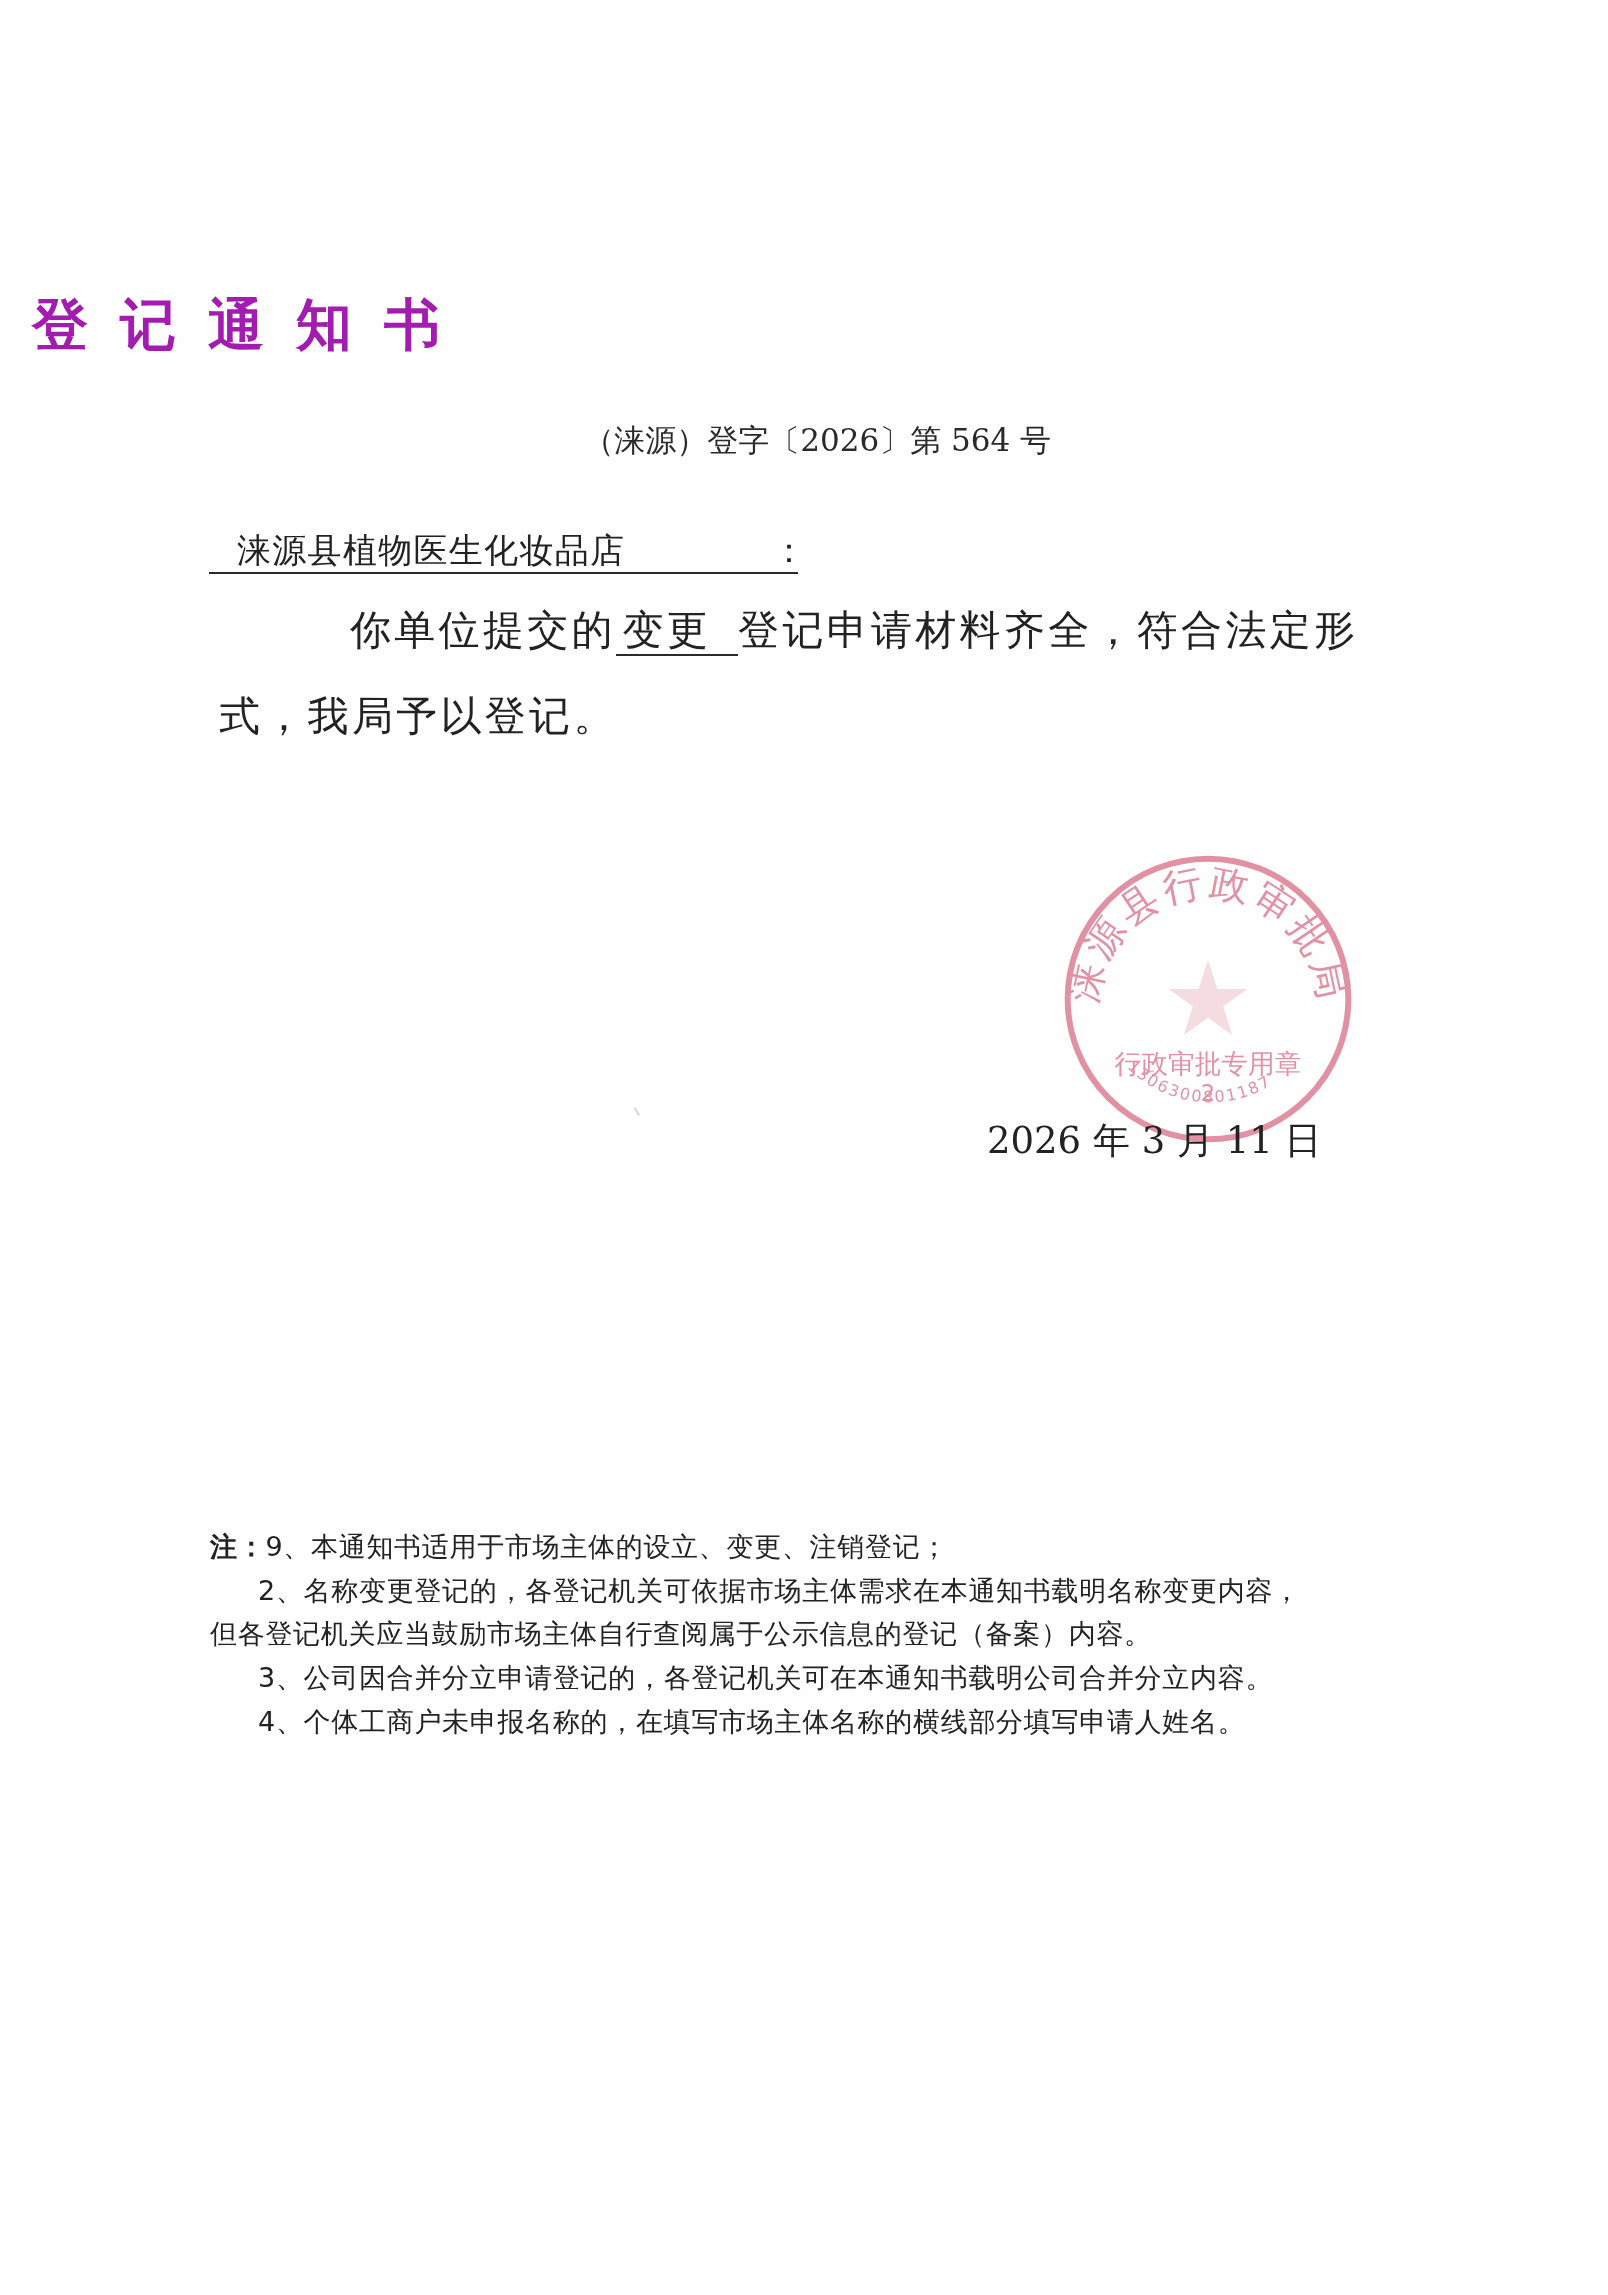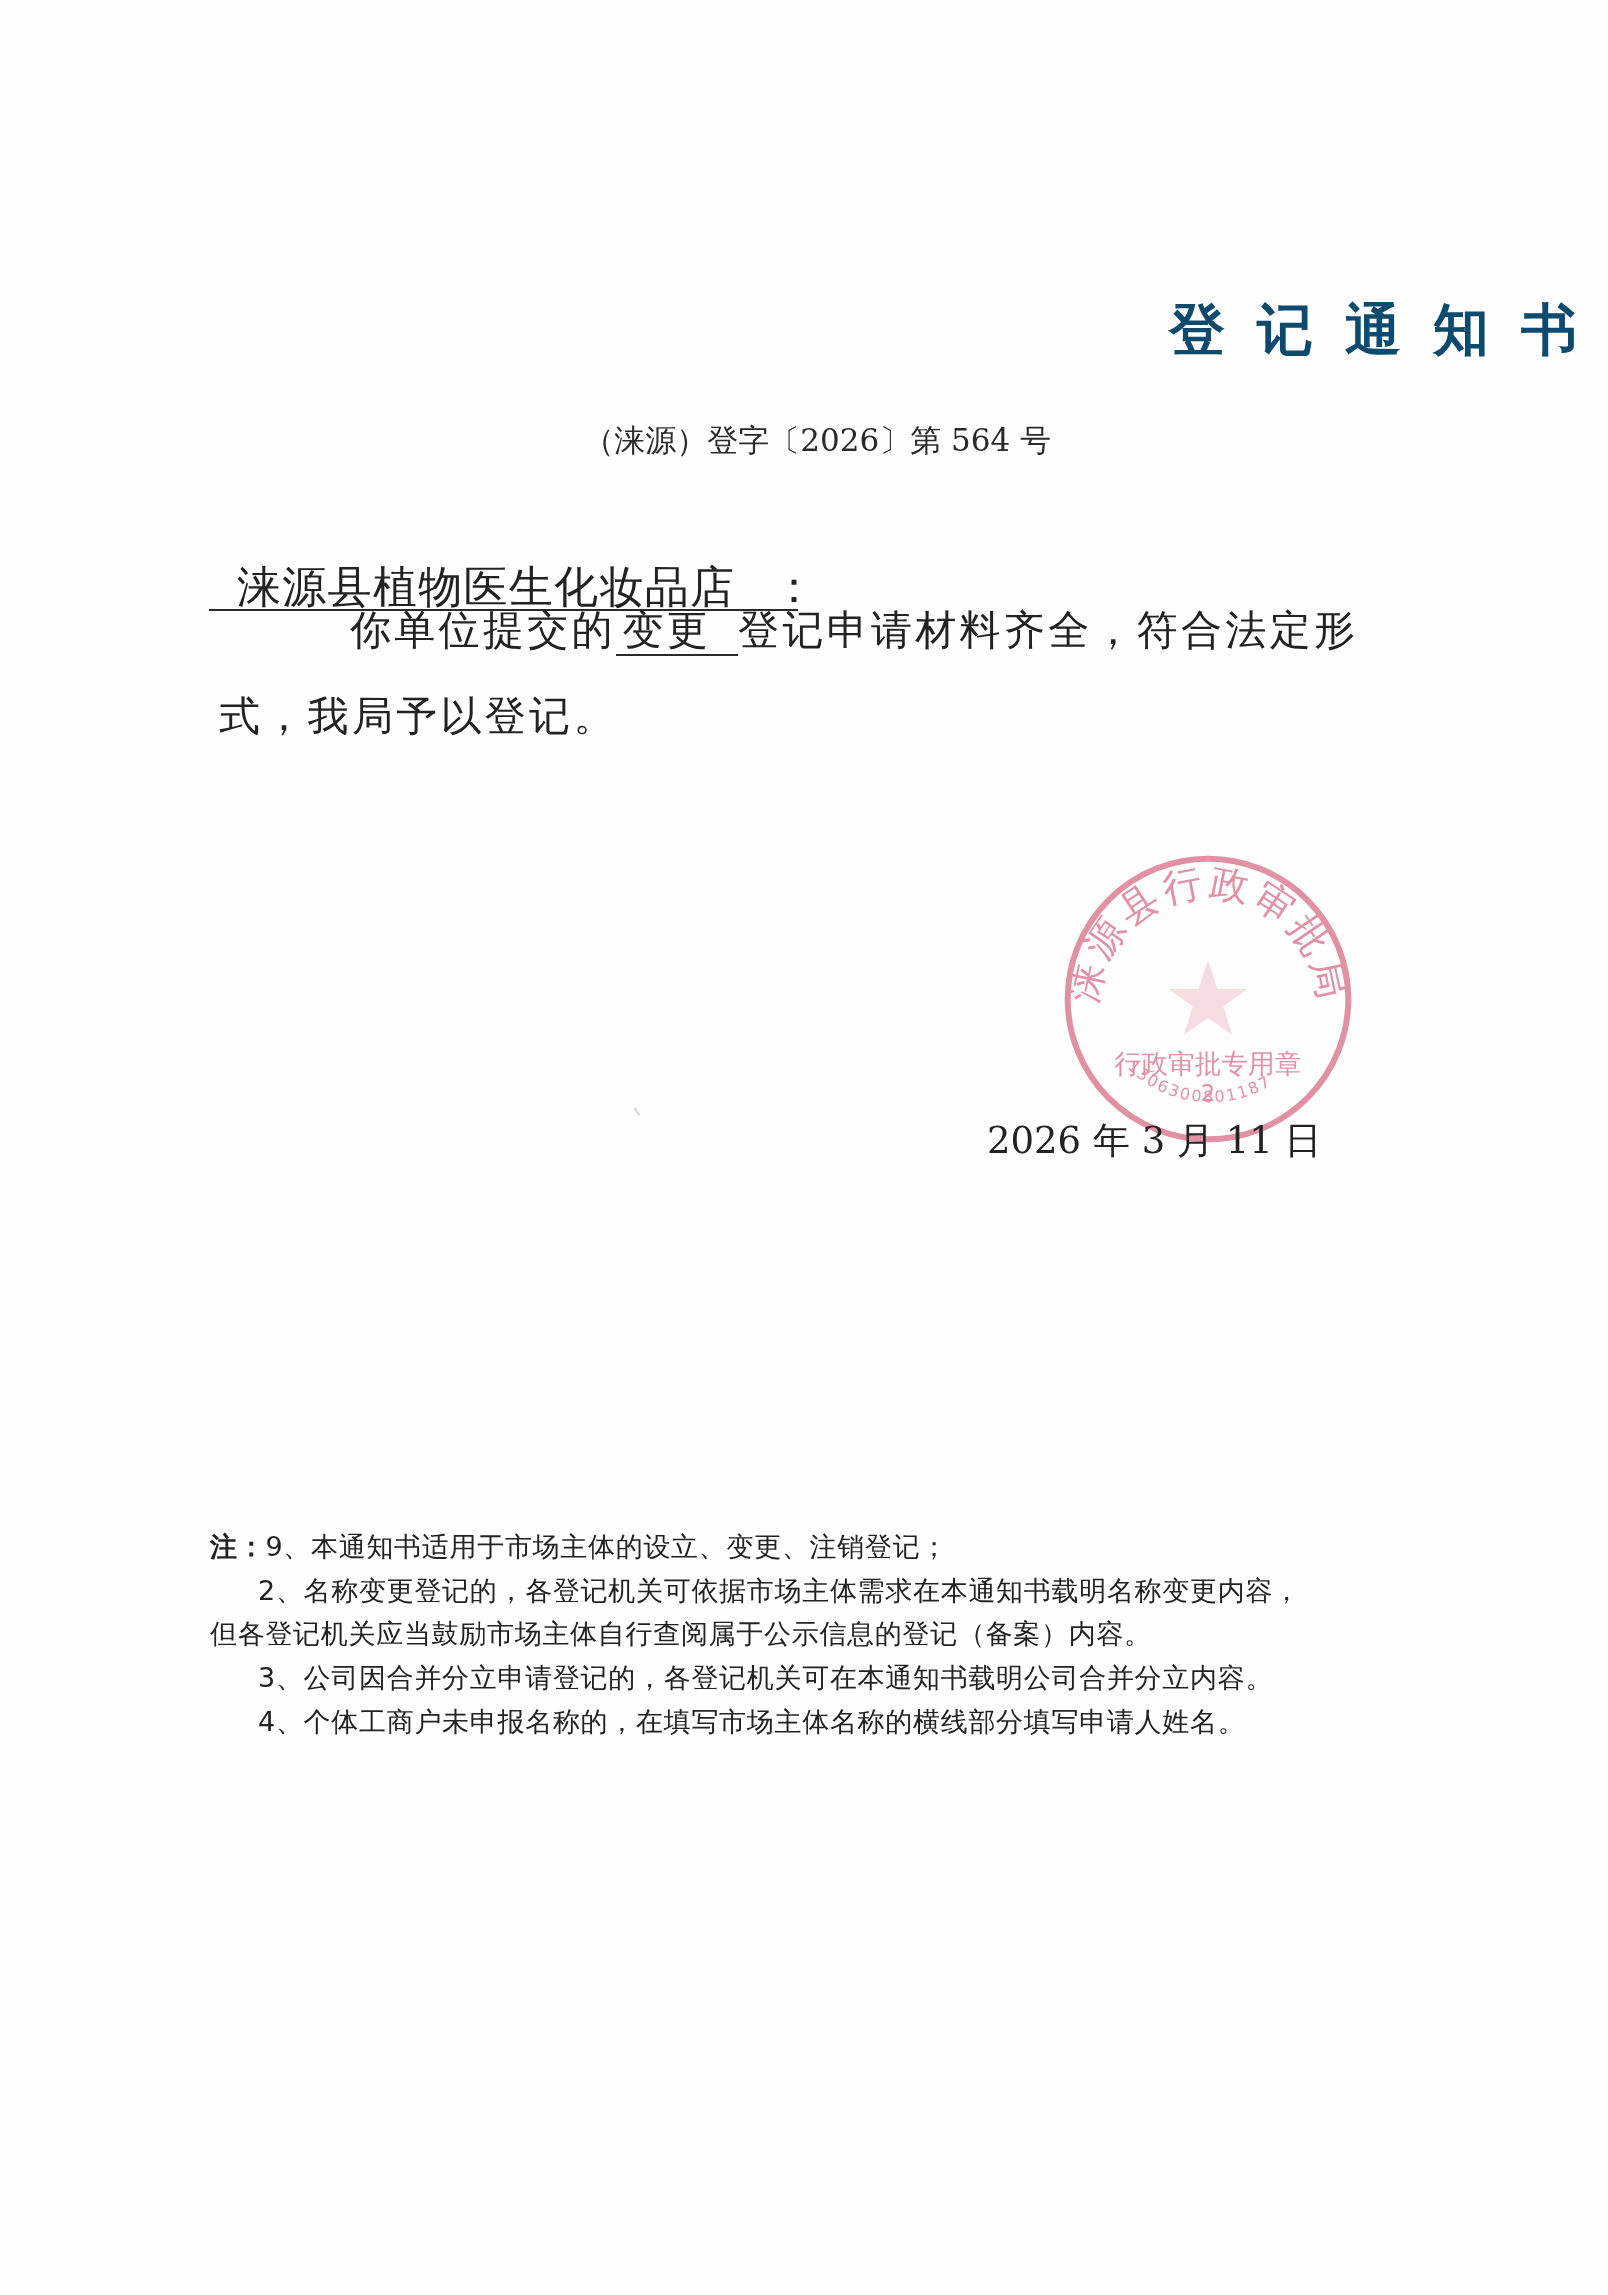--- a/index.html
+++ b/index.html
@@ -21,27 +21,27 @@
       width: 1609px;
       height: 2295px;
       background: #fefefe;
     }
     .abs { position: absolute; white-space: nowrap; }
 
     .title {
       left: 0;
       width: 1609px;
       top: 293px;
-      text-align: right;
-      font-family: Liberation Sans, sans-serif;
+      text-align: left;
+      font-family: Liberation Mono, monospace;
       font-weight: bold;
       font-size: 56px;
       letter-spacing: 32px;
       line-height: 73px;
-      color: #0c4a6e;
+      color: #a21caf;
       padding-left: 32px;
       box-sizing: border-box;
     }
     .doc-number {
       left: 12px;
       width: 1609px;
       top: 419px;
       text-align: center;
       font-size: 31px;
       line-height: 43px;
@@ -49,25 +49,24 @@
       padding-left: 1.3px;
       box-sizing: border-box;
     }
 
     .recipient {
       left: 209px;
       top: 528px;
       width: 589px;
       height: 44px;
       border-bottom: 2.7px solid #2a2a2a;
-      font-size: 44px;
+      font-size: 34px;
       line-height: 44px;
       font-family: "DejaVu Sans", "Liberation Sans", sans-serif;
       color: #222;
-      margin-top: 37px;
     }
     .recipient .name { position: absolute; left: 28px; top: 0; letter-spacing: 1.3px; }
     .recipient .colon { position: absolute; left: 563px; top: 0; }
 
     .body-line {
       font-family: "DejaVu Sans", "Liberation Sans", sans-serif;
       font-size: 41px;
       line-height: 53px;
       color: #222;
       letter-spacing: 3.3px;

